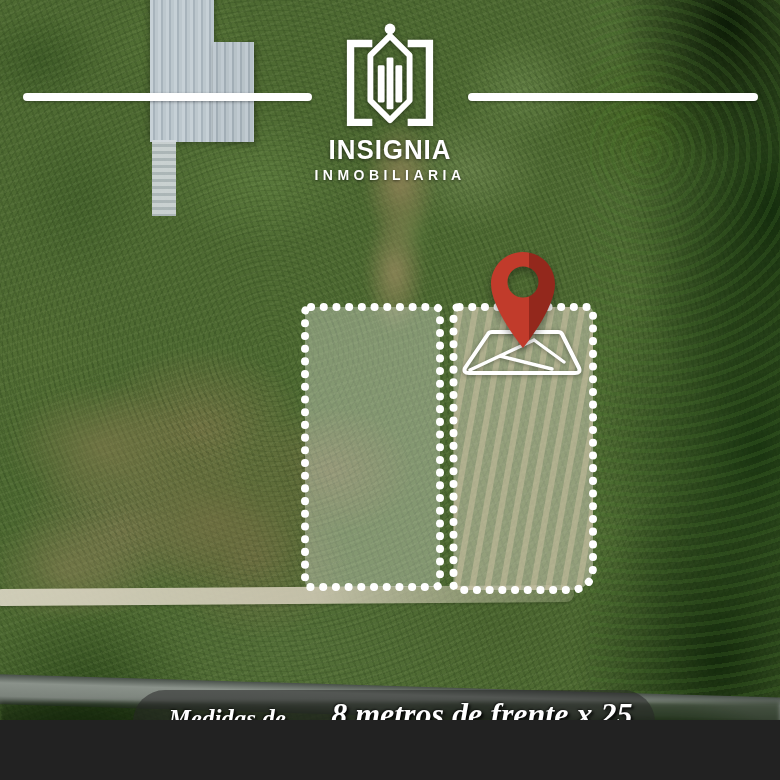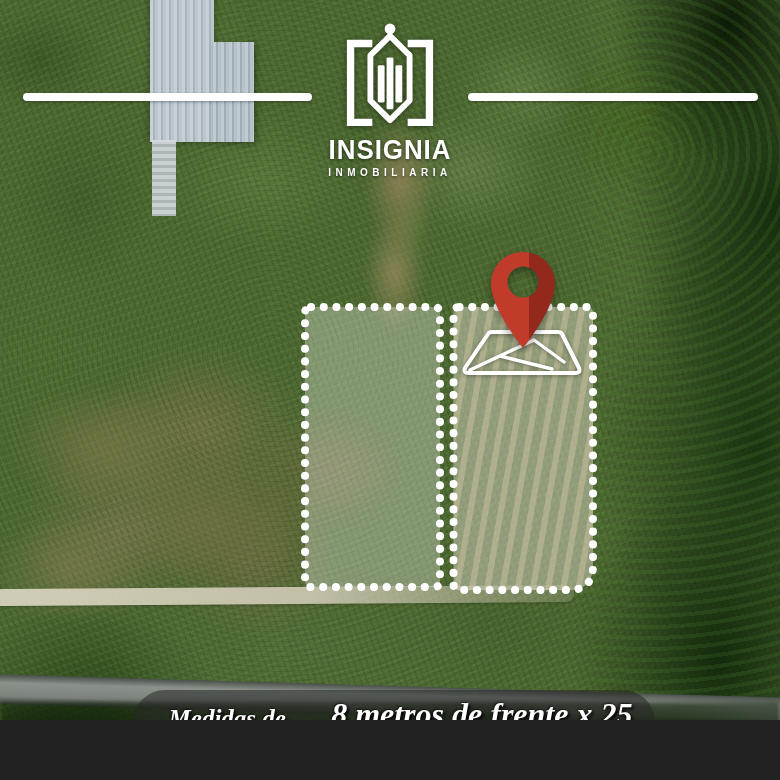--- a/index.html
+++ b/index.html
@@ -107,21 +107,21 @@
   .divider-left{left:23px;width:289px;}
   .divider-right{left:468px;width:290px;}
 
   .logo{left:290px;top:22px;width:200px;text-align:center;color:#fff;}
   .logo svg{display:block;margin:0 auto;filter:drop-shadow(0 1px 3px rgba(0,0,0,.45));}
   .logo-name{
     margin-top:3px;font-size:27px;font-weight:700;letter-spacing:1px;
     text-shadow:0 1px 4px rgba(0,0,0,.6);transform:scaleX(.96);
   }
   .logo-sub{
-    margin-top:1px;font-size:10px;font-weight:700;letter-spacing:4.5px;
+    margin-top:1px;font-size:14px;font-weight:700;letter-spacing:4.5px;
     text-shadow:0 1px 3px rgba(0,0,0,.6);
   }
 
   .plots-svg{left:0;top:0;width:780px;height:780px;}
   .plot-fill{fill:rgba(255,255,255,.31);}
   .plot-fill-right{fill:rgba(255,255,255,.33);}
 
   .lot-icon{left:458px;top:327px;filter:drop-shadow(0 1px 2px rgba(0,0,0,.35));}
   .pin{left:489px;top:250px;filter:drop-shadow(0 4px 4px rgba(0,0,0,.35));}
 

